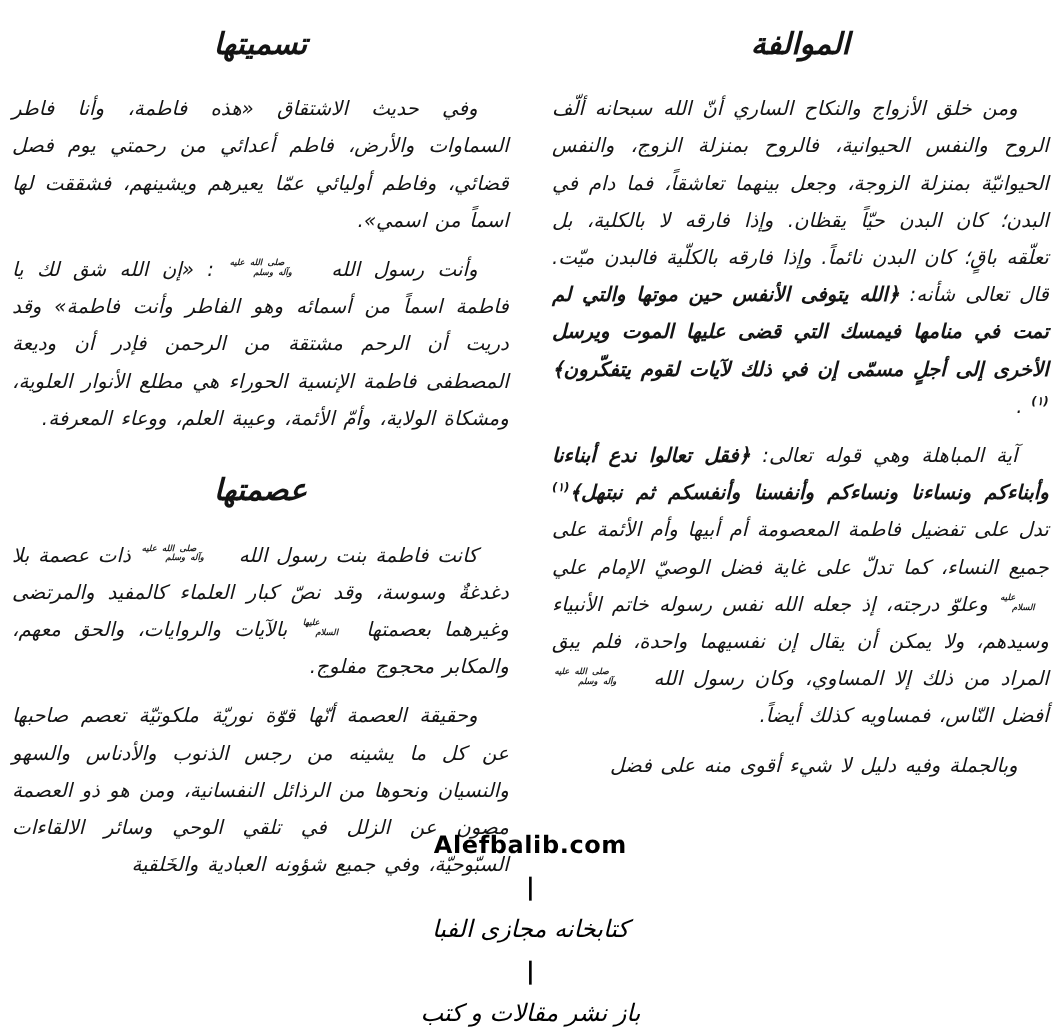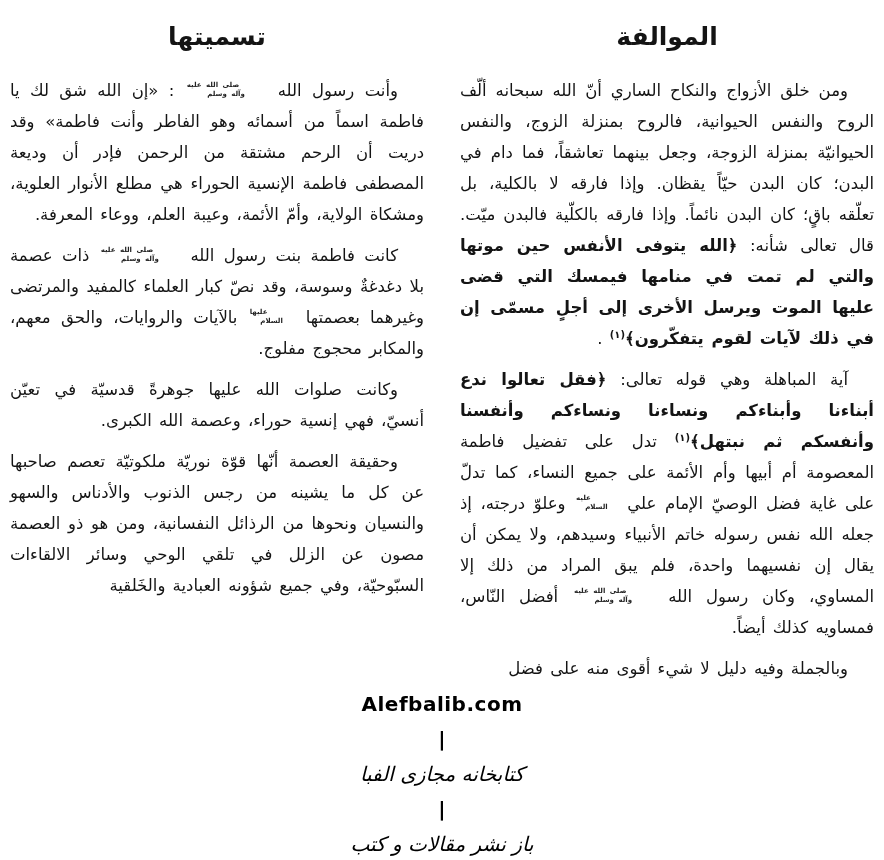--- a/index.html
+++ b/index.html
@@ -11,21 +11,21 @@
     font-family:"DejaVu Sans", sans-serif;
     overflow:hidden;
     direction:rtl;
   }
   .cols {
     display:flex;
     gap:36px;
     padding:10px 10px 0 10px;
     box-sizing:border-box;
   }
-  .col { flex:1 1 0; min-width:0; }
+  .col { flex:1 1 0; min-width:0;font-style:italic; }
   .sec-head {
     font-size:25px;
     font-weight:bold;
     text-align:center;
     margin:12px 0 24px 0;
     letter-spacing:0;
   }
   .sec-head.mid { margin-top:30px; }
   .para {
     font-size:16.5px;
@@ -87,30 +87,31 @@
       <p class="para"><span>آية المباهلة وهي قوله تعالى: </span><span class="verse">﴿فقل تعالوا ندع أبناءنا وأبناءكم ونساءنا ونساءكم وأنفسنا وأنفسكم ثم نبتهل﴾</span><sup class="fn">(١)</sup><span> تدل على تفضيل فاطمة المعصومة أم أبيها وأم الأئمة على جميع النساء، كما تدلّ على غاية فضل الوصيّ الإمام علي </span><span class="hon">عليه
 السلام</span><span> وعلوّ درجته، إذ جعله الله نفس رسوله خاتم الأنبياء وسيدهم، ولا يمكن أن يقال إن نفسيهما واحدة، فلم يبق المراد من ذلك إلا المساوي، وكان رسول الله </span><span class="hon">صلى الله عليه
 وآله وسلم</span><span> أفضل النّاس، فمساويه كذلك أيضاً.</span></p>
 
       <p class="para"><span>وبالجملة وفيه دليل لا شيء أقوى منه على فضل</span></p>
     </section>
 
     <section class="col">
       <h2 class="sec-head">تسميتها</h2>
 
+      <p class="para"><span>وفي حديث الاشتقاق «هذه فاطمة، وأنا فاطر السماوات والأرض، فاطم أعدائي من رحمتي يوم فصل قضائي، وفاطم أوليائي عمّا يعيرهم ويشينهم، فشققت لها اسماً من اسمي».</span></p>
 
       <p class="para"><span>وأنت رسول الله </span><span class="hon">صلى الله عليه
 وآله وسلم</span><span> : «إن الله شق لك يا فاطمة اسماً من أسمائه وهو الفاطر وأنت فاطمة» وقد دريت أن الرحم مشتقة من الرحمن فإدر أن وديعة المصطفى فاطمة الإنسية الحوراء هي مطلع الأنوار العلوية، ومشكاة الولاية، وأمّ الأئمة، وعيبة العلم، ووعاء المعرفة.</span></p>
 
+      <h2 class="sec-head mid">عصمتها</h2>
 
       <p class="para"><span>كانت فاطمة بنت رسول الله </span><span class="hon">صلى الله عليه
 وآله وسلم</span><span> ذات عصمة بلا دغدغةٌ وسوسة، وقد نصّ كبار العلماء كالمفيد والمرتضى وغيرهما بعصمتها </span><span class="hon">عليها
 السلام</span><span> بالآيات والروايات، والحق معهم، والمكابر محجوج مفلوج.</span></p>
 
-      <p class="para"><span>وكانت صلوات الله عليها جوهرةً قدسيّة في تعيّن أنسيّ، فهي إنسية حوراء، وعصمة الله الكبرى.</span></p>
 
       <p class="para"><span>وحقيقة العصمة أنّها قوّة نوريّة ملكوتيّة تعصم صاحبها عن كل ما يشينه من رجس الذنوب والأدناس والسهو والنسيان ونحوها من الرذائل النفسانية، ومن هو ذو العصمة مصون عن الزلل في تلقي الوحي وسائر الالقاءات السبّوحيّة، وفي جميع شؤونه العبادية والخَلقية</span></p>
     </section>
 
   </div>
 
   <div class="footer">
     <span class="site">Alefbalib.com</span>
     <span class="sep">|</span>
     <span class="fa">كتابخانه مجازی الفبا</span>

